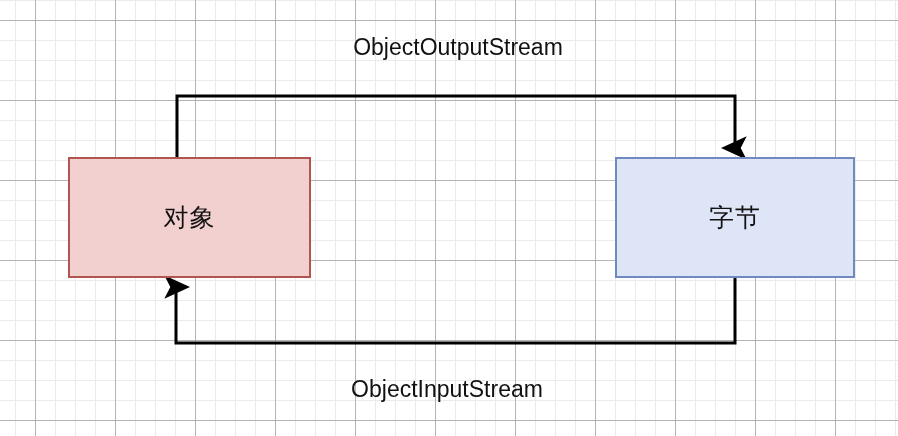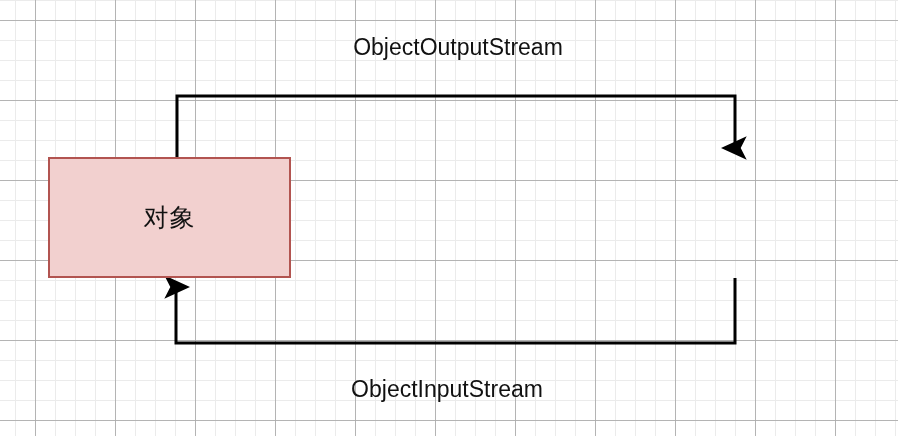--- a/index.html
+++ b/index.html
@@ -46,21 +46,21 @@
 
   .node-box {
     position: absolute;
     box-sizing: border-box;
     display: flex;
     align-items: center;
     justify-content: center;
   }
 
   .node-object {
-    left: 48px;
+    left: 68px;
     top: 157px;
     width: 243px;
     height: 121px;
     background: #f2d0cf;
     border: 2px solid #b25450;
   }
 
   .node-bytes {
     left: 615px;
     top: 157px;
@@ -129,19 +129,22 @@
 
     <path d="M177,157 L177,96 L735,96 L735,148" fill="none" stroke="#000000" stroke-width="3" marker-end="url(#arrowhead)"></path>
 
     <path d="M735,278 L735,343 L176,343 L176,287" fill="none" stroke="#000000" stroke-width="3" marker-end="url(#arrowhead-up)"></path>
   </svg>
 
   <div class="node-box node-object">
     <span class="node-label">对象</span>
   </div>
 
+  <div class="node-box node-bytes">
+    <span class="node-label">字节</span>
+  </div>
 
   <div class="edge-label edge-label-out">ObjectOutputStream</div>
 
   <div class="edge-label edge-label-in">ObjectInputStream</div>
 
 
 </div>
 
 </body></html>

